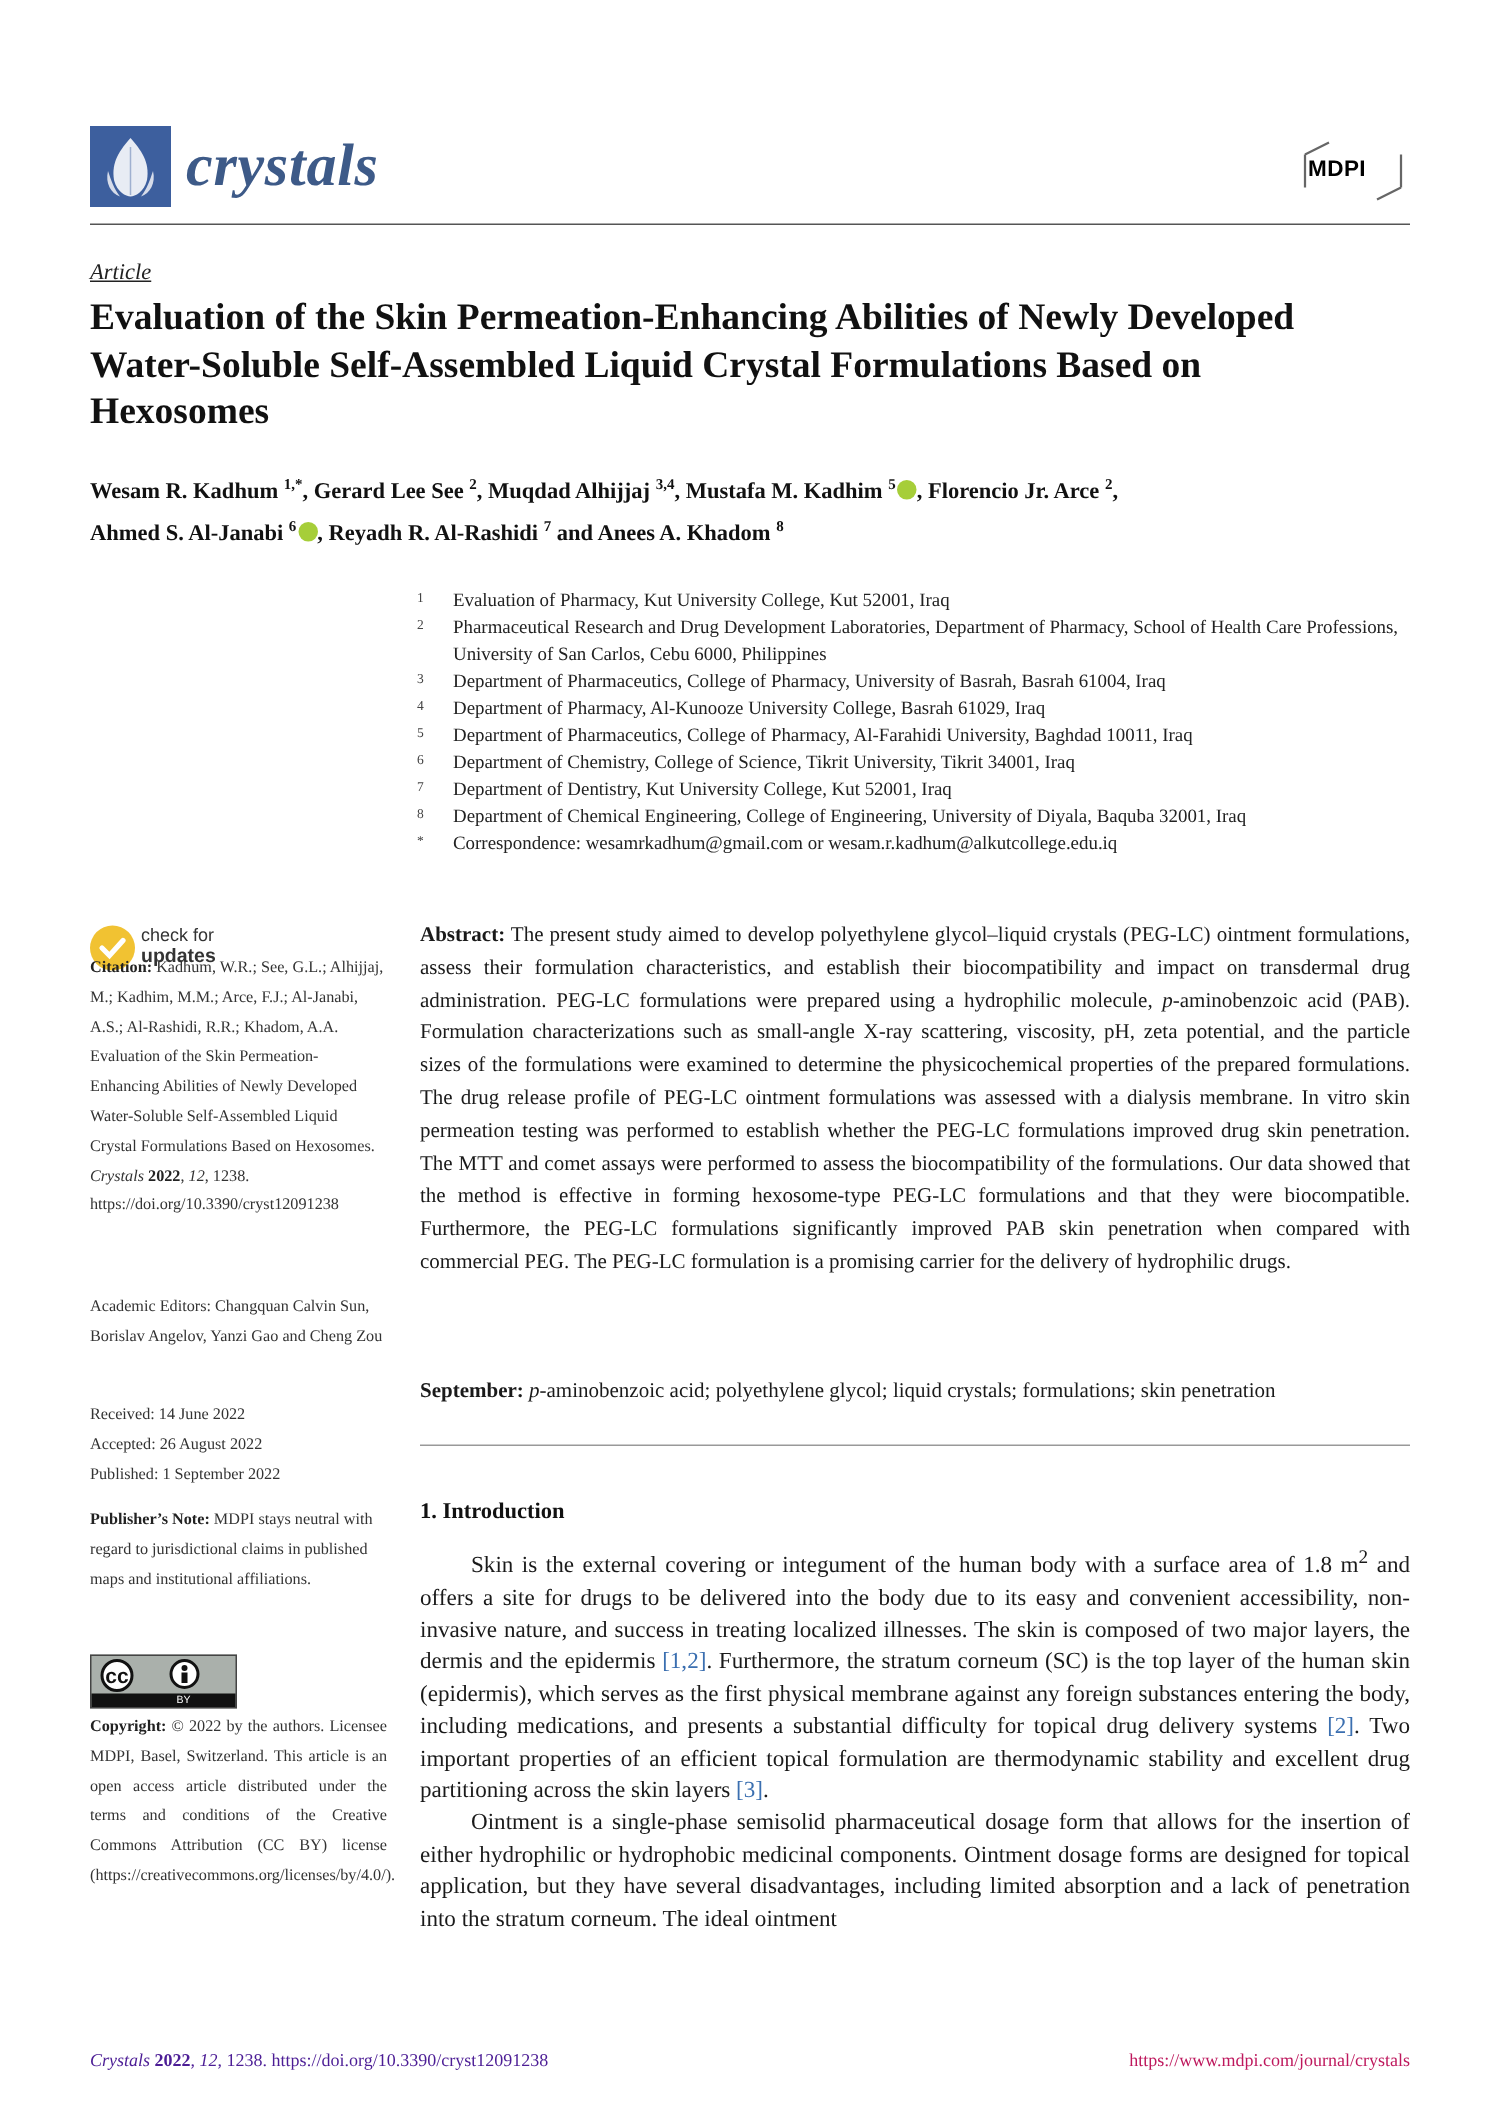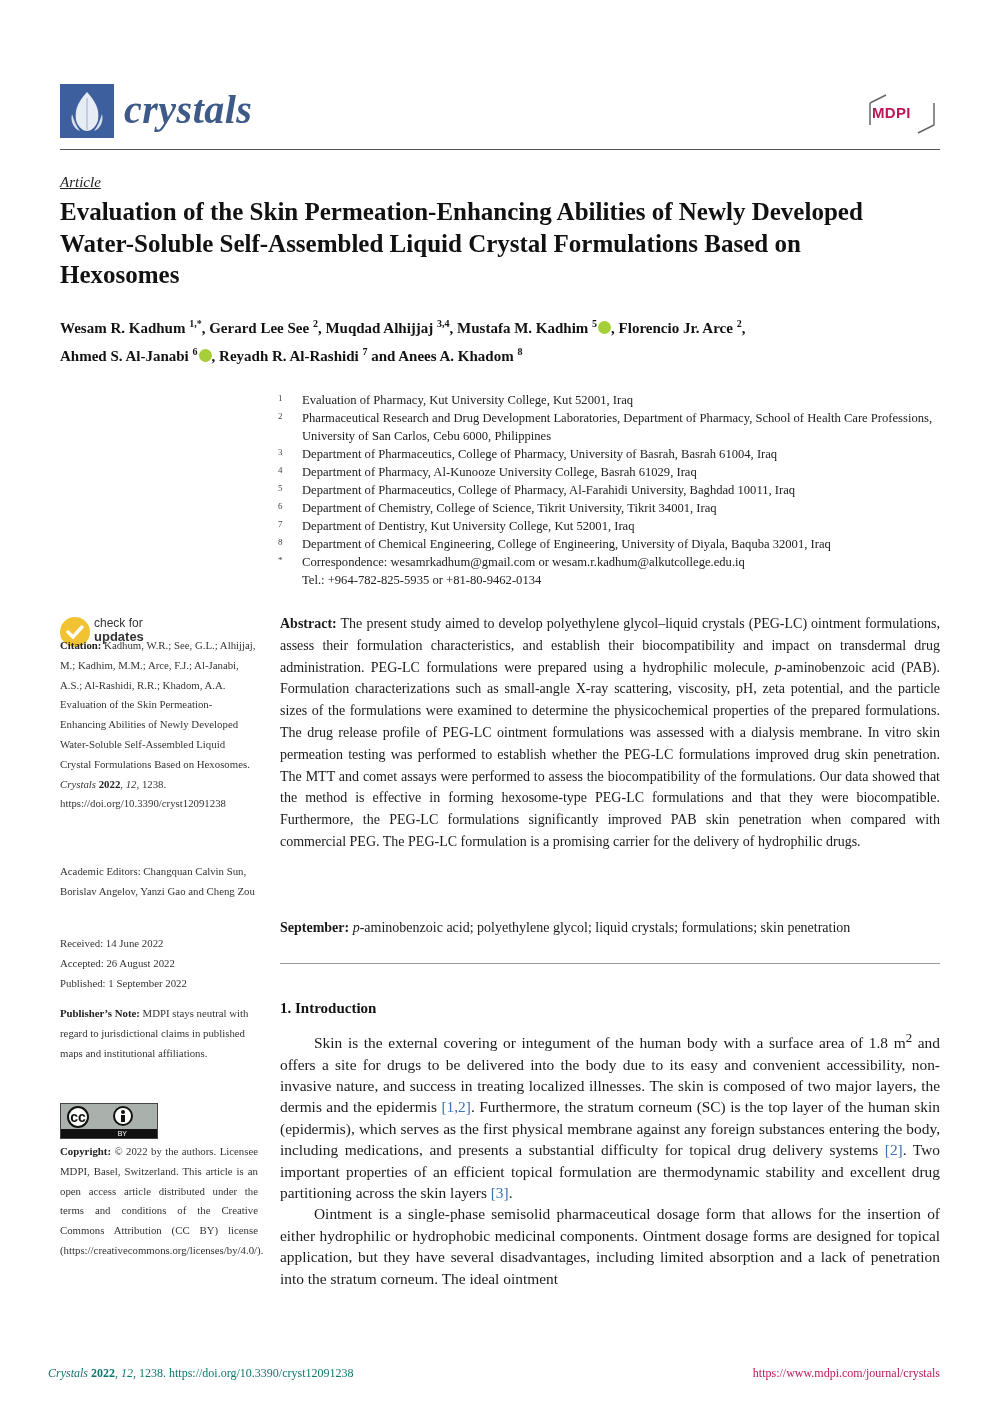--- a/index.html
+++ b/index.html
@@ -4,21 +4,21 @@
 <style>
   html, body { margin: 0; padding: 0; background: #ffffff; }
   body { width: 1000px; height: 1414px; position: relative; overflow: hidden; font-family: "Liberation Serif", "DejaVu Serif", serif; color: #1a1a1a; }
   .abs { position: absolute; }
 
   
   .logo-box { left: 60px; top: 84px; width: 54px; height: 54px; background: #3d5f9e; }
   .logo-box svg { width: 54px; height: 54px; display: block; }
   .journal-name { left: 124px; top: 86px; font-size: 40px; font-style: italic; font-weight: bold; color: #3d5a88; letter-spacing: 0.5px; }
   .mdpi { left: 866px; top: 93px; width: 72px; height: 42px; }
-  .mdpi-text { position: absolute; left: 6px; top: 11px; font-family: "Liberation Sans", sans-serif; font-weight: bold; font-size: 15px; color: #be185d; letter-spacing: 0.3px; }
+  .mdpi-text { position: absolute; left: 6px; top: 11px; font-family: "Liberation Sans", sans-serif; font-weight: bold; font-size: 15px; color: #000000; letter-spacing: 0.3px; }
   .header-rule { left: 60px; top: 149px; width: 880px; height: 1px; background: #555; }
 
   .article-type { left: 60px; top: 174px; font-size: 15px; font-style: italic; color: #222; text-decoration: underline; }
   .title { left: 60px; top: 196px; width: 860px; font-size: 25px; font-weight: bold; line-height: 31.5px; color: #111; }
 
   .authors { left: 60px; top: 312px; width: 880px; font-size: 15px; font-weight: bold; line-height: 23px; color: #111; }
   .authors sup { font-size: 10px; font-weight: bold; }
   .orcid { display: inline-block; width: 13px; height: 13px; border-radius: 50%; background: #a6ce39; vertical-align: -1px; margin-left: 1px; }
 
   
@@ -52,21 +52,21 @@
   .main-col { left: 280px; width: 660px; font-size: 14px; line-height: 21.8px; color: #1a1a1a; text-align: justify; }
   .abstract { top: 613px; }
   .keywords { top: 917px; }
   .section-rule { left: 280px; top: 963px; width: 660px; height: 1px; background: #999; }
   .section-heading { left: 280px; top: 1000px; font-size: 15px; font-weight: bold; color: #111; }
   .intro { left: 280px; top: 1028px; width: 660px; font-size: 15.4px; line-height: 21.4px; text-align: justify; color: #1a1a1a; }
   .intro p { margin: 0; text-indent: 34px; }
   .ref { color: #3b6fb0; }
 
   
-  .footer-left { left: 48px; top: 1366px; font-size: 12px; color: #0f766e; }
+  .footer-left { left: 60px; top: 1366px; font-size: 12px; color: #4c1d95; }
   .footer-right { right: 60px; top: 1366px; font-size: 12px; color: #be185d; }
 </style>
 </head>
 <body>
 
 <div class="abs logo-box">
   <svg viewBox="0 0 54 54">
     <path d="M27 8 C20 16 14 24 16 36 C18 44 24 47 27 47 C30 47 36 44 38 36 C40 24 34 16 27 8 Z" fill="#e8ecf4"></path>
     <path d="M12 30 C10 38 14 45 20 47 C16 42 14 36 12 30 Z" fill="#d6dcea"></path>
     <path d="M42 30 C44 38 40 45 34 47 C38 42 40 36 42 30 Z" fill="#d6dcea"></path>
@@ -117,24 +117,20 @@
       <span class="affil-text">Department of Dentistry, Kut University College, Kut 52001, Iraq</span>
     </div>
     <div class="affil">
       <span class="affil-num">8</span>
       <span class="affil-text">Department of Chemical Engineering, College of Engineering, University of Diyala, Baquba 32001, Iraq</span>
     </div>
     <div class="affil">
       <span class="affil-num">*</span>
       <span class="affil-text">Correspondence: wesamrkadhum@gmail.com or wesam.r.kadhum@alkutcollege.edu.iq</span>
     </div>
-    <div class="affil">
-      <span class="affil-num"></span>
-      <span class="affil-text">Tel.: +964-782-825-5935 or +81-80-9462-0134</span>
-    </div>
   </div>
 
 <div class="abs check-updates">
   <div class="check-circle">
     <svg viewBox="0 0 30 30">
         <path d="M8 15 L13 20 L22 10" stroke="#fff" stroke-width="3.5" fill="none" stroke-linecap="round"></path>
       </svg>
   </div>
   <div class="check-text">
     <span>check for</span><br>

